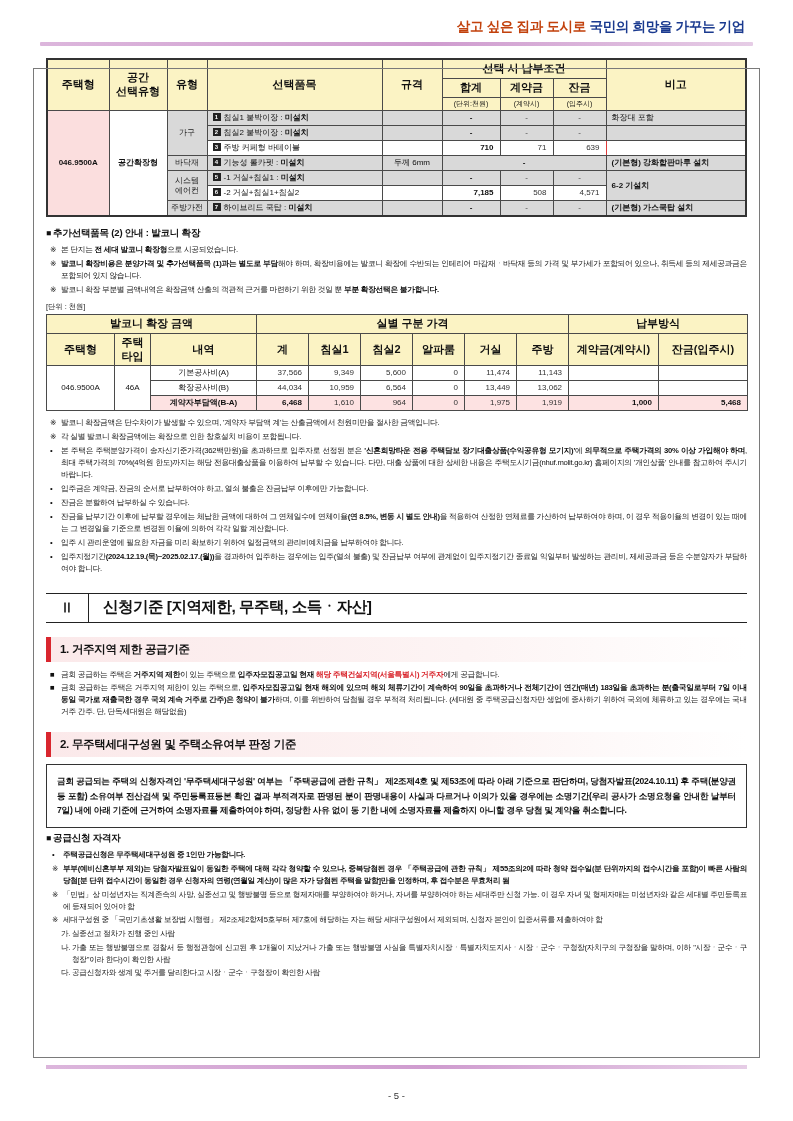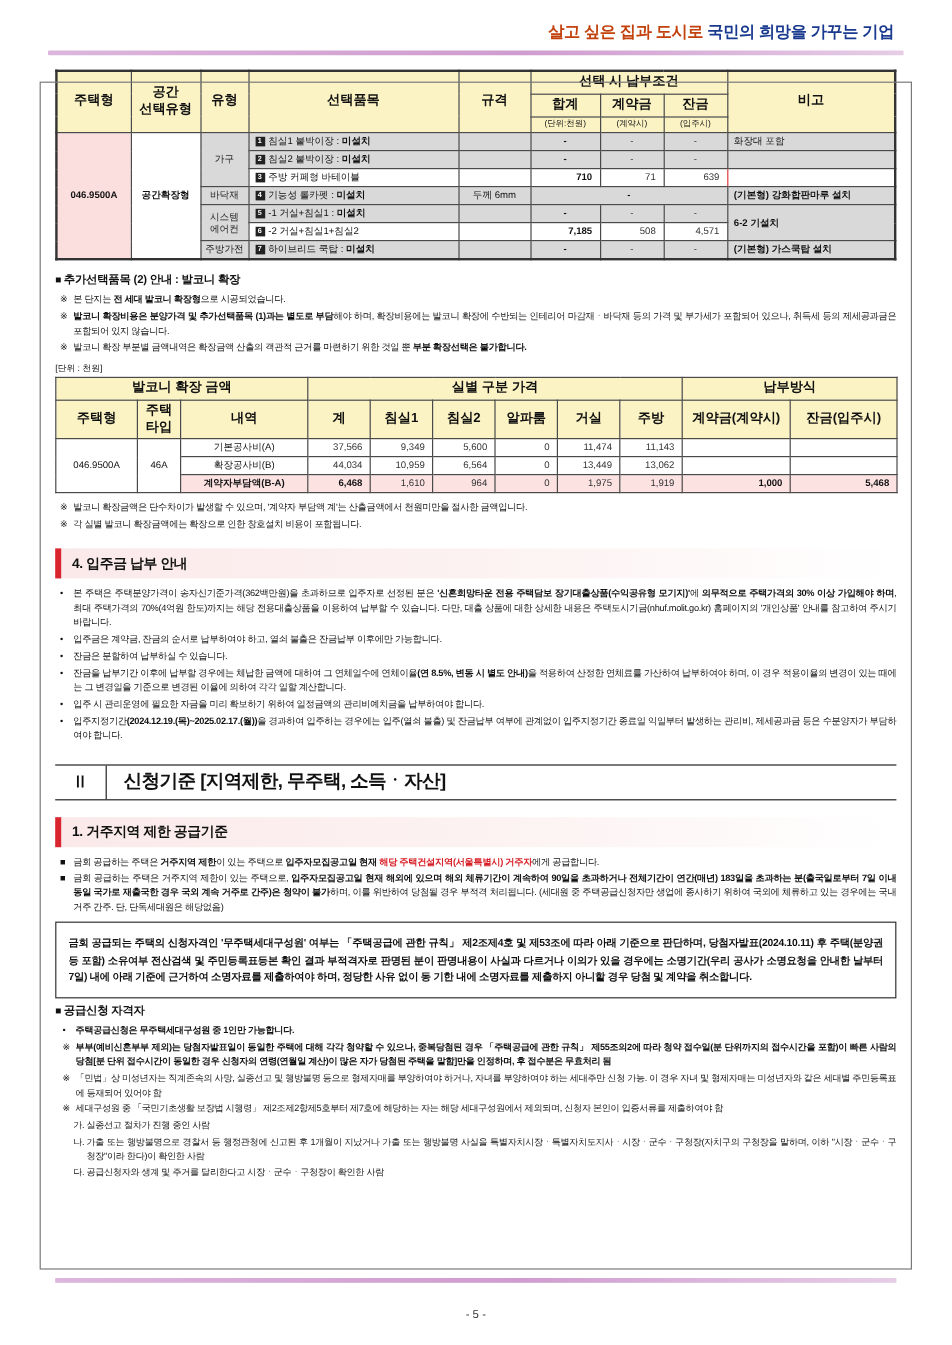--- a/index.html
+++ b/index.html
@@ -347,21 +347,20 @@
         <td class="num-r-b">5,468</td>
       </tr>
     </tbody>
   </table>
 
   <ul class="notes" style="margin-top:6px">
     <li><span class="mk">※</span><span>발코니 확장금액은 단수차이가 발생할 수 있으며, '계약자 부담액 계'는 산출금액에서 천원미만을 절사한 금액입니다.</span></li>
     <li><span class="mk">※</span><span>각 실별 발코니 확장금액에는 확장으로 인한 창호설치 비용이 포함됩니다.</span></li>
   </ul>
 
-  <div class="bar-head">4. 입주금 납부 안내</div>
   <ul class="notes">
     <li><span class="mk">•</span><span>본 주택은 주택분양가격이 송자신기준가격(362백만원)을 초과하므로 입주자로 선정된 분은 <span class="b">'신혼희망타운 전용 주택담보 장기대출상품(수익공유형 모기지)'</span>에 <span class="b">의무적으로 주택가격의 30% 이상 가입해야 하며</span>, 최대 주택가격의 70%(4억원 한도)까지는 해당 전용대출상품을 이용하여 납부할 수 있습니다. 다만, 대출 상품에 대한 상세한 내용은 주택도시기금(nhuf.molit.go.kr) 홈페이지의 '개인상품' 안내를 참고하여 주시기 바랍니다.</span></li>
     <li><span class="mk">•</span><span>입주금은 계약금, 잔금의 순서로 납부하여야 하고, 열쇠 불출은 잔금납부 이후에만 가능합니다.</span></li>
     <li><span class="mk">•</span><span>잔금은 분할하여 납부하실 수 있습니다.</span></li>
     <li><span class="mk">•</span><span>잔금을 납부기간 이후에 납부할 경우에는 체납한 금액에 대하여 그 연체일수에 연체이율<span class="b">(연 8.5%, 변동 시 별도 안내)</span>을 적용하여 산정한 연체료를 가산하여 납부하여야 하며, 이 경우 적용이율의 변경이 있는 때에는 그 변경일을 기준으로 변경된 이율에 의하여 각각 일할 계산합니다.</span></li>
     <li><span class="mk">•</span><span>입주 시 관리운영에 필요한 자금을 미리 확보하기 위하여 일정금액의 관리비예치금을 납부하여야 합니다.</span></li>
     <li><span class="mk">•</span><span>입주지정기간<span class="b">(2024.12.19.(목)~2025.02.17.(월))</span>을 경과하여 입주하는 경우에는 입주(열쇠 불출) 및 잔금납부 여부에 관계없이 입주지정기간 종료일 익일부터 발생하는 관리비, 제세공과금 등은 수분양자가 부담하여야 합니다.</span></li>
   </ul>
 
   <div class="chapter">
@@ -369,20 +368,21 @@
     <div class="vsep"></div>
     <div class="ctitle">신청기준 [지역제한, 무주택, 소득ㆍ자산]</div>
   </div>
 
   <div class="bar-head">1. 거주지역 제한 공급기준</div>
   <ul class="notes">
     <li><span class="mk">■</span><span>금회 공급하는 주택은 <span class="b">거주지역 제한</span>이 있는 주택으로 <span class="b">입주자모집공고일 현재</span> <span class="red">해당 주택건설지역(서울특별시) 거주자</span>에게 공급합니다.</span></li>
     <li><span class="mk">■</span><span>금회 공급하는 주택은 거주지역 제한이 있는 주택으로, <span class="b">입주자모집공고일 현재 해외에 있으며 해외 체류기간이 계속하여 90일을 초과하거나 전체기간이 연간(매년) 183일을 초과하는 분(출국일로부터 7일 이내 동일 국가로 재출국한 경우 국외 계속 거주로 간주)은 청약이 불가</span>하며, 이를 위반하여 당첨될 경우 부적격 처리됩니다. (세대원 중 주택공급신청자만 생업에 종사하기 위하여 국외에 체류하고 있는 경우에는 국내 거주 간주. 단, 단독세대원은 해당없음)</span></li>
   </ul>
 
+  <div class="bar-head">2. 무주택세대구성원 및 주택소유여부 판정 기준</div>
   <div class="boxed">금회 공급되는 주택의 신청자격인 '무주택세대구성원' 여부는 「주택공급에 관한 규칙」 제2조제4호 및 제53조에 따라 아래 기준으로 판단하며, 당첨자발표(2024.10.11) 후 주택(분양권 등 포함) 소유여부 전산검색 및 주민등록표등본 확인 결과 부적격자로 판명된 분이 판명내용이 사실과 다르거나 이의가 있을 경우에는 소명기간(우리 공사가 소명요청을 안내한 날부터 7일) 내에 아래 기준에 근거하여 소명자료를 제출하여야 하며, 정당한 사유 없이 동 기한 내에 소명자료를 제출하지 아니할 경우 당첨 및 계약을 취소합니다.</div>
 
   <div class="sq-head" style="margin-top:2px">공급신청 자격자</div>
   <ul class="sub">
     <li><span class="mk">•</span><span class="b">주택공급신청은 무주택세대구성원 중 1인만 가능합니다.</span></li>
     <li><span class="mk">※</span><span class="b">부부(예비신혼부부 제외)는 당첨자발표일이 동일한 주택에 대해 각각 청약할 수 있으나, 중복당첨된 경우 「주택공급에 관한 규칙」 제55조의2에 따라 청약 접수일(분 단위까지의 접수시간을 포함)이 빠른 사람의 당첨[분 단위 접수시간이 동일한 경우 신청자의 연령(연월일 계산)이 많은 자가 당첨된 주택을 말함]만을 인정하며, 후 접수분은 무효처리 됨</span></li>
     <li><span class="mk">※</span><span>「민법」상 미성년자는 직계존속의 사망, 실종선고 및 행방불명 등으로 형제자매를 부양하여야 하거나, 자녀를 부양하여야 하는 세대주만 신청 가능. 이 경우 자녀 및 형제자매는 미성년자와 같은 세대별 주민등록표에 등재되어 있어야 함</span></li>
     <li><span class="mk">※</span><span>세대구성원 중 「국민기초생활 보장법 시행령」 제2조제2항제5호부터 제7호에 해당하는 자는 해당 세대구성원에서 제외되며, 신청자 본인이 입증서류를 제출하여야 함</span></li>
     <li class="ind"><span class="mk" style="left:9px">가.</span><span>실종선고 절차가 진행 중인 사람</span></li>
     <li class="ind"><span class="mk" style="left:9px">나.</span><span>가출 또는 행방불명으로 경찰서 등 행정관청에 신고된 후 1개월이 지났거나 가출 또는 행방불명 사실을 특별자치시장ㆍ특별자치도지사ㆍ시장ㆍ군수ㆍ구청장(자치구의 구청장을 말하며, 이하 "시장ㆍ군수ㆍ구청장"이라 한다)이 확인한 사람</span></li>

